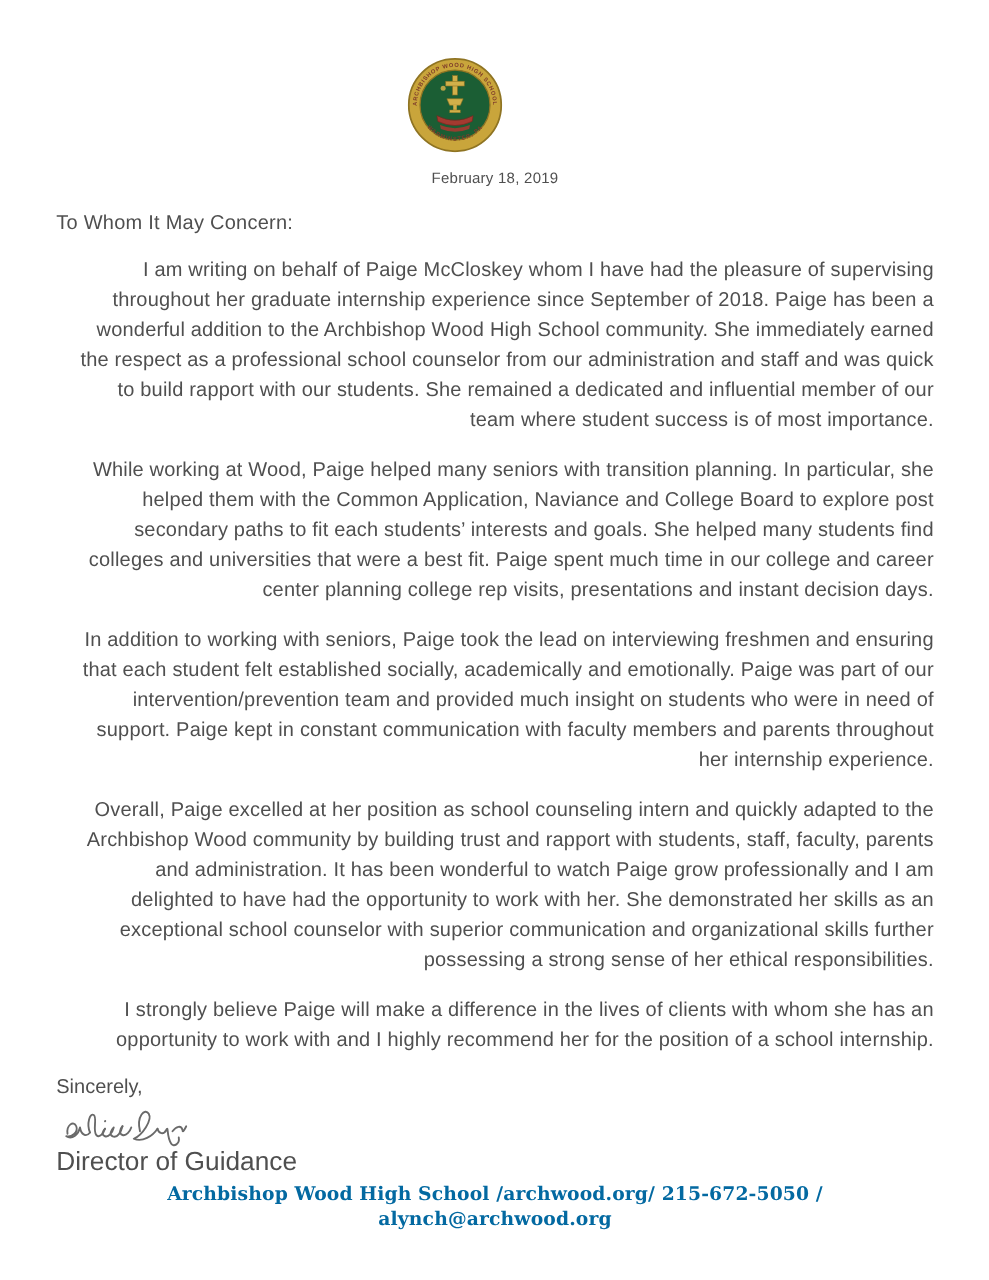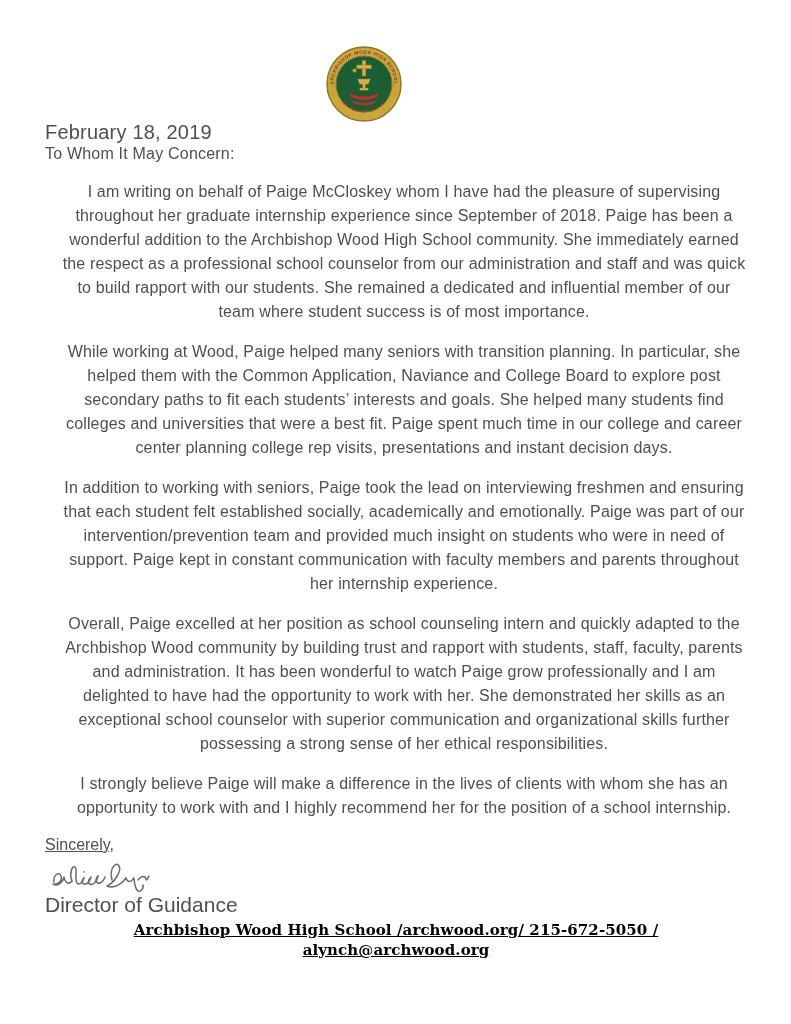--- a/index.html
+++ b/index.html
@@ -7,29 +7,29 @@
     position:relative;
     width:791px;height:1024px;
     background:#ffffff;
     box-sizing:border-box;
     padding:46px 44px 0 45px;
     font-family:"Liberation Sans",sans-serif;
     color:#4f4f4f;
     overflow:hidden;
   }
   .seal-wrap{width:76px;height:76px;margin-left:281px;}
-  .date-line{text-align:left;font-size:20px;line-height:20px;letter-spacing:.2px;}
-  .salutation{margin-top:2px;font-size:16px;line-height:20px;letter-spacing:.2px;}
+  .date-line{margin-top:10px;text-align:center;font-size:12px;line-height:20px;letter-spacing:.2px;}
+  .salutation{margin-top:17px;font-size:16px;line-height:20px;letter-spacing:.2px;}
   .para{
     margin:16px 0 0 16px;
     font-size:16px;line-height:24px;letter-spacing:.15px;
     max-width:703px;
-    text-align:center;
+    text-align:right;
   }
-  .closing{margin-top:15px;font-size:16px;line-height:20px;text-decoration:underline;}
+  .closing{margin-top:15px;font-size:16px;line-height:20px;}
   .signature{margin:3px 0 0 1px;height:36px;}
   .signer-name{font-size:16px;line-height:22px;}
   .signer-title{font-size:21px;line-height:22px;}
   .footer{
     margin-top:4px;
     text-align:center;
     font-family:"DejaVu Serif","Liberation Serif",serif;
     font-weight:bold;
     font-size:15px;line-height:20px;
     letter-spacing:.1px;
@@ -97,15 +97,15 @@
         <path d="M52,18 C50,20 49,24 52,25 C55,26 58,22 59,19"></path>
         <path d="M66,22 C63,10 70,3 73,8 C76,13 68,25 61,28 C68,31 76,26 80,20"></path>
         <path d="M80,20 C81,24 85,25 87,21 C89,17 87,26 91,32 C93,35 98,32 97,27"></path>
         <path d="M92,22 C95,18 99,17 100,21 C100,24 102,20 103,18"></path>
       </g>
     </svg>
   </div>
 
   <div class="signer-title">Director of Guidance</div>
 
-  <div class="footer" style="color: #000000; text-decoration: underline;">Archbishop Wood High School /archwood.org/ 215-672-5050 / alynch@archwood.org</div>
+  <div class="footer" style="color: #0369a1;">Archbishop Wood High School /archwood.org/ 215-672-5050 / alynch@archwood.org</div>
 
 </div>
 
 </body></html>

